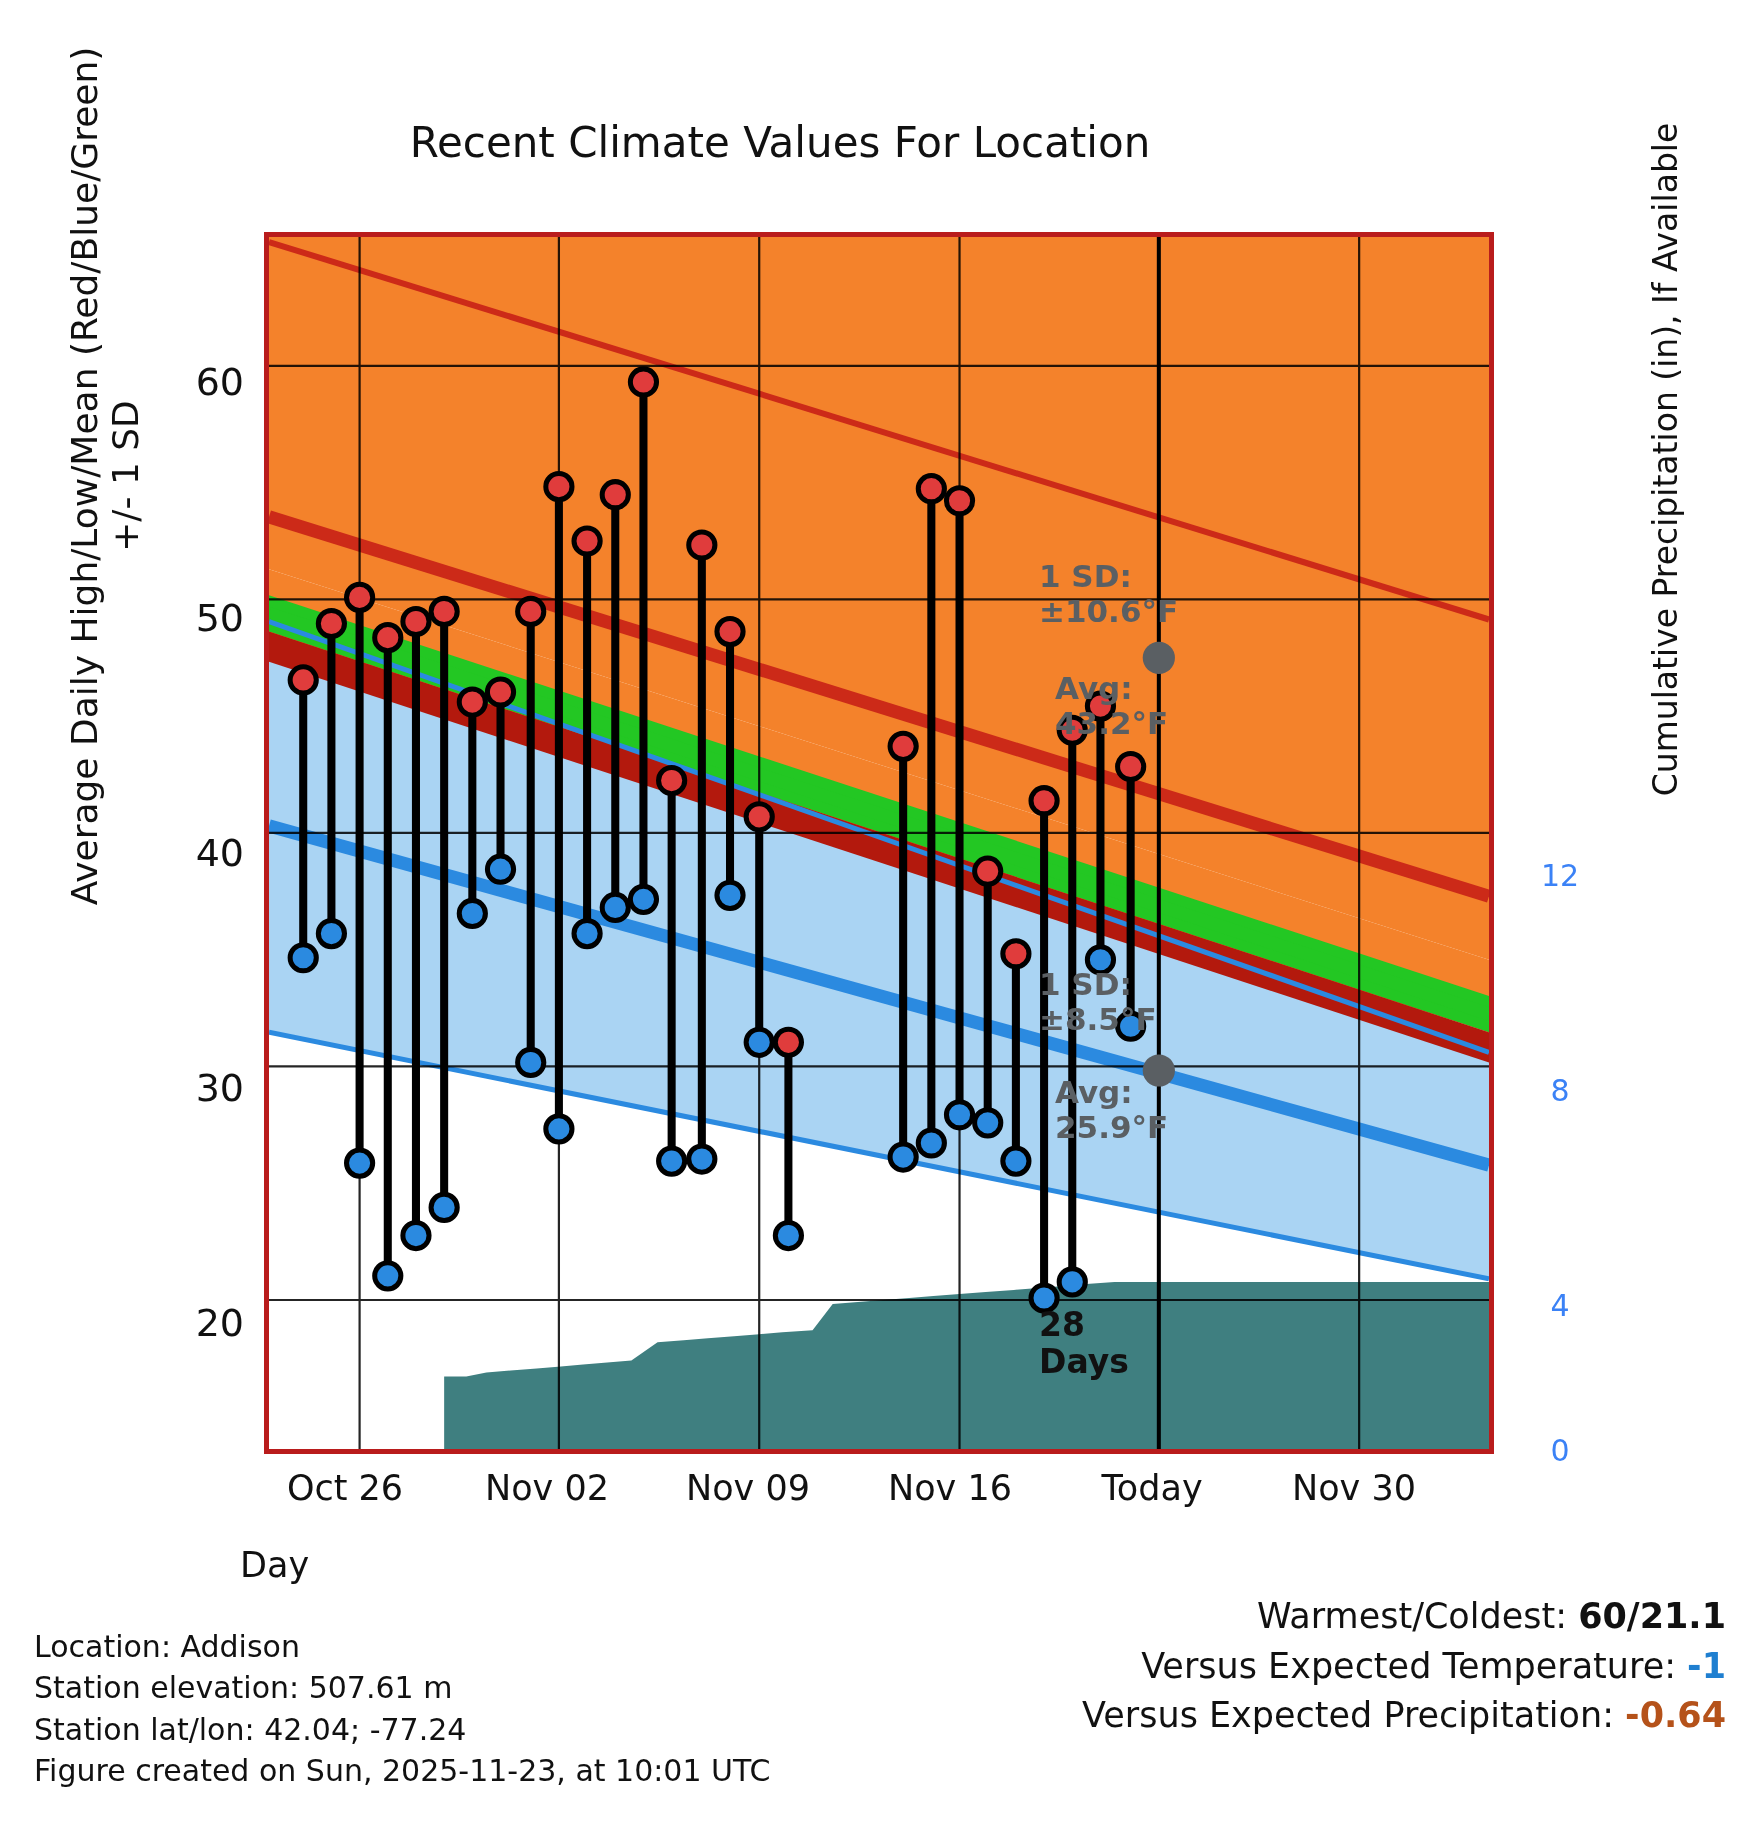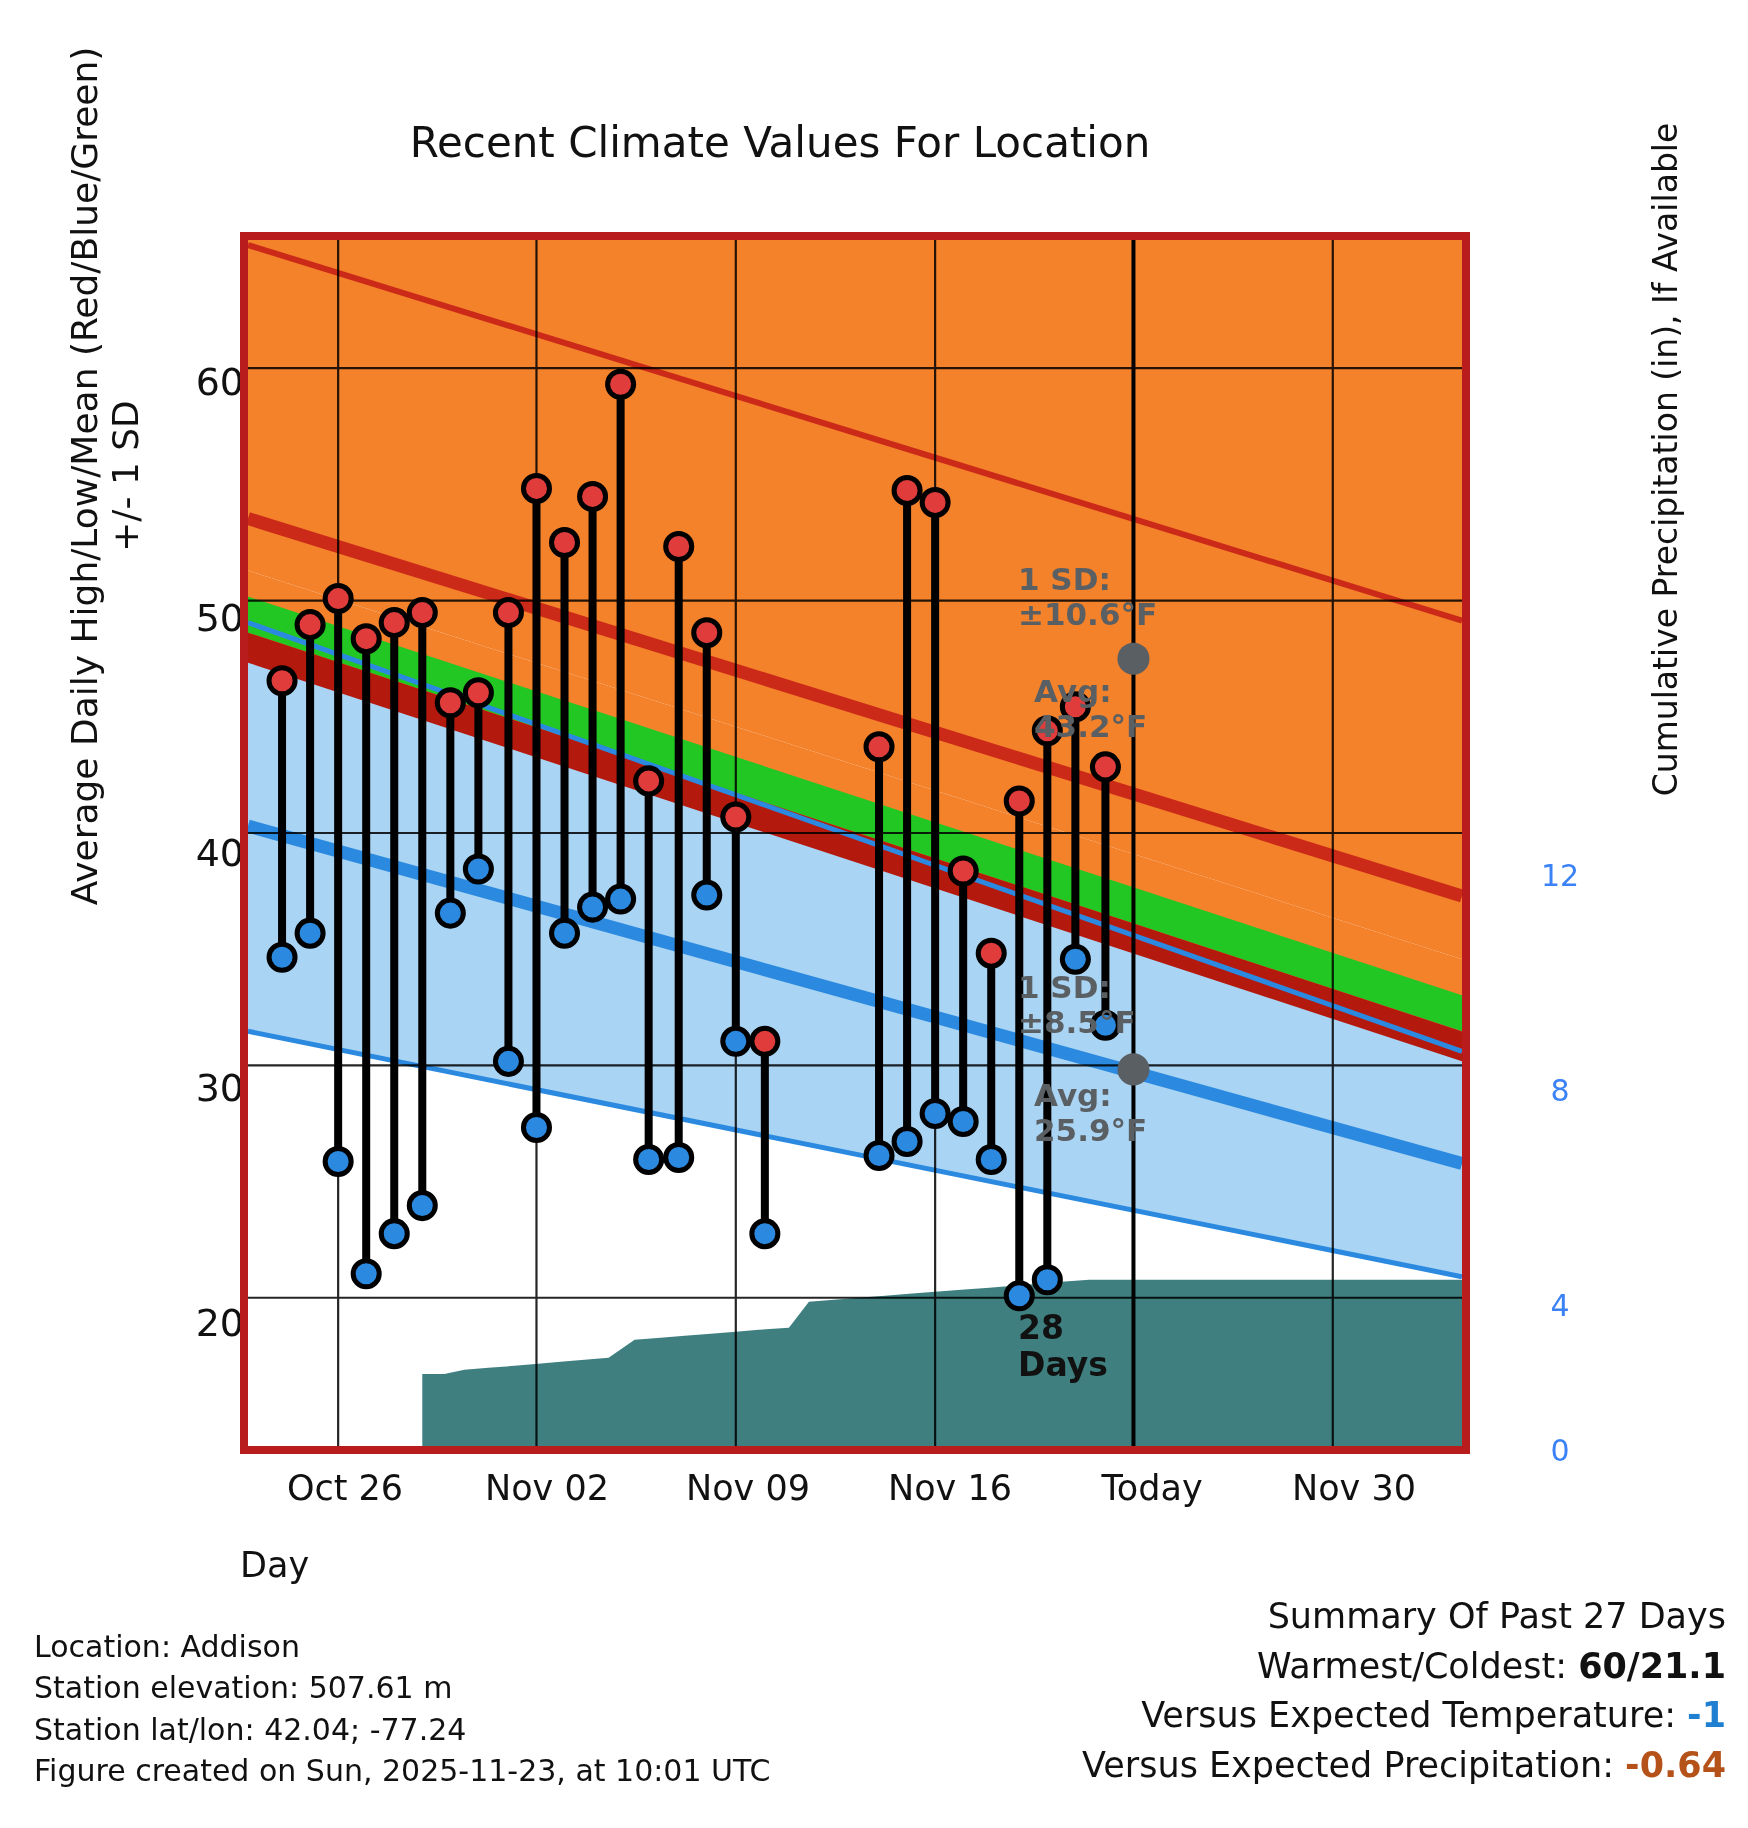--- a/index.html
+++ b/index.html
@@ -25,22 +25,22 @@
     position:absolute;left:1215px;top:440px;width:900px;text-align:center;
     transform:rotate(-90deg);font-size:33px;color:#111;
   }
   .xlabel{
     position:absolute;left:240px;top:1545px;width:1060px;
     font-size:35px;color:#111;
   }
 
   
   .plot{
-    position:absolute;left:240px;top:232px;width:1230px;height:1222px;
-    border:8px solid #b91c1c;box-sizing:border-box;background:#fff;overflow:hidden;
+    position:absolute;left:264px;top:232px;width:1230px;height:1222px;
+    border:5px solid #b91c1c;box-sizing:border-box;background:#fff;overflow:hidden;
   }
   .inner{position:absolute;inset:0;}
 
   svg.layer{position:absolute;left:0;top:0;width:100%;height:100%;}
 
   
   .ytick{
     position:absolute;right:1504px;width:160px;text-align:right;
     font-size:38px;color:#111;
   }
@@ -254,21 +254,20 @@
   </div>
 
   <div class="footer-left">
     <div>Location: Addison</div>
     <div>Station elevation: 507.61 m</div>
     <div>Station lat/lon: 42.04; -77.24</div>
     <div>Figure created on Sun, 2025-11-23, at 10:01 UTC</div>
   </div>
 
   <div class="footer-right">
-    <div class="row">Summary Of Past 27 Days</div>
     <div class="row">
       <span>Warmest/Coldest:</span>
       <span class="val-bold">60/21.1</span>
     </div>
     <div class="row">
       <span>Versus Expected Temperature:</span>
       <span class="val-blue">-1</span>
     </div>
     <div class="row">
       <span>Versus Expected Precipitation:</span>

